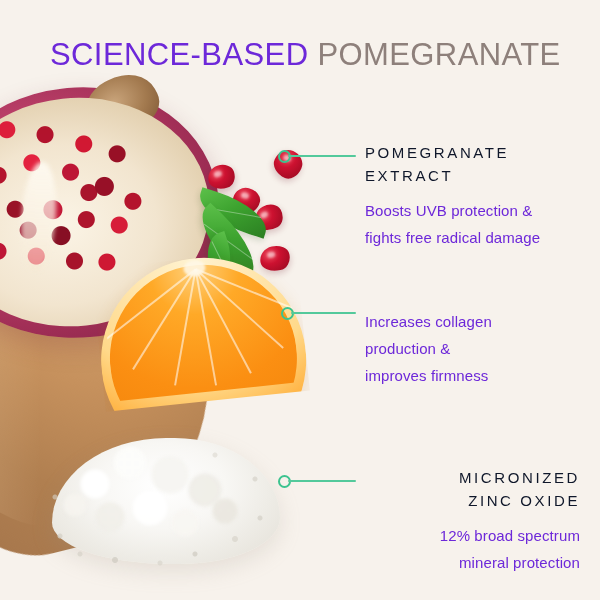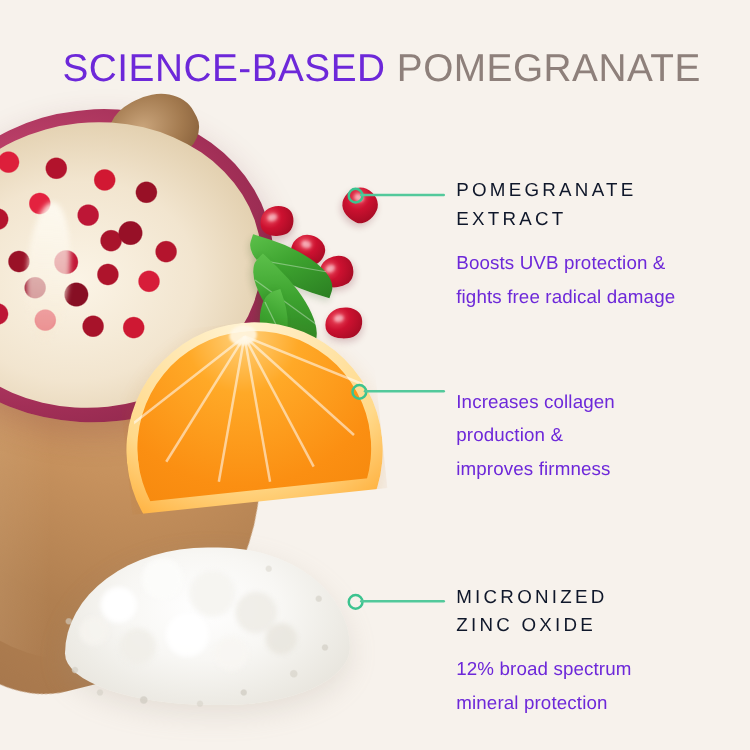--- a/index.html
+++ b/index.html
@@ -381,20 +381,20 @@
   <div class="callout" style="left:365px; top:298px; width:215px;">
     <div class="body">Increases collagen
 production &amp;
 improves firmness</div>
   </div>
 
   <div class="leader" style="left:278px; top:475px; width:80px;">
     <span class="ring"></span>
     <span class="rule" style="width:68px;"></span>
   </div>
-  <div class="callout" style="left:365px; top:466px; width:215px;">
+  <div class="callout" style="left:365px; top:466px; width:215px;text-align:right;">
     <div class="head">MICRONIZED
 ZINC OXIDE</div>
     <div class="body">12% broad spectrum
 mineral protection</div>
   </div>
 
 </div>
 
 </body></html>

